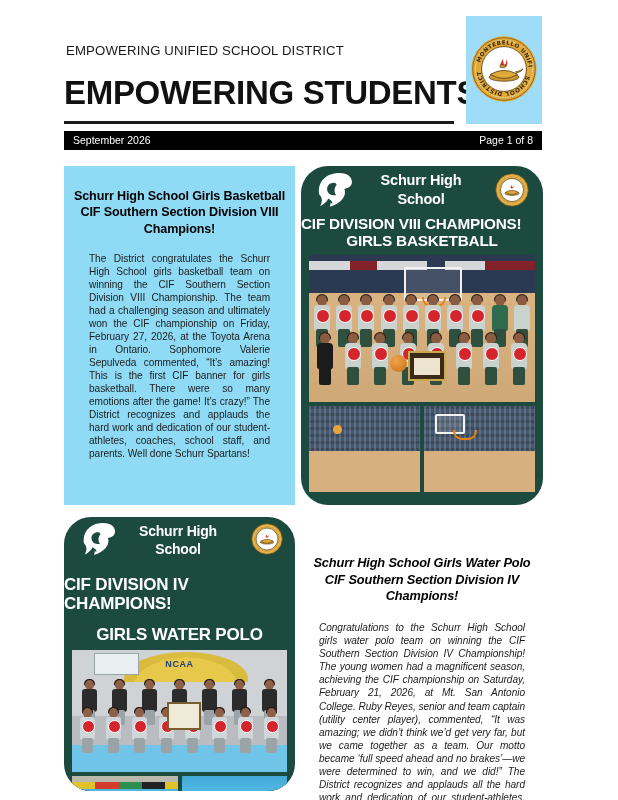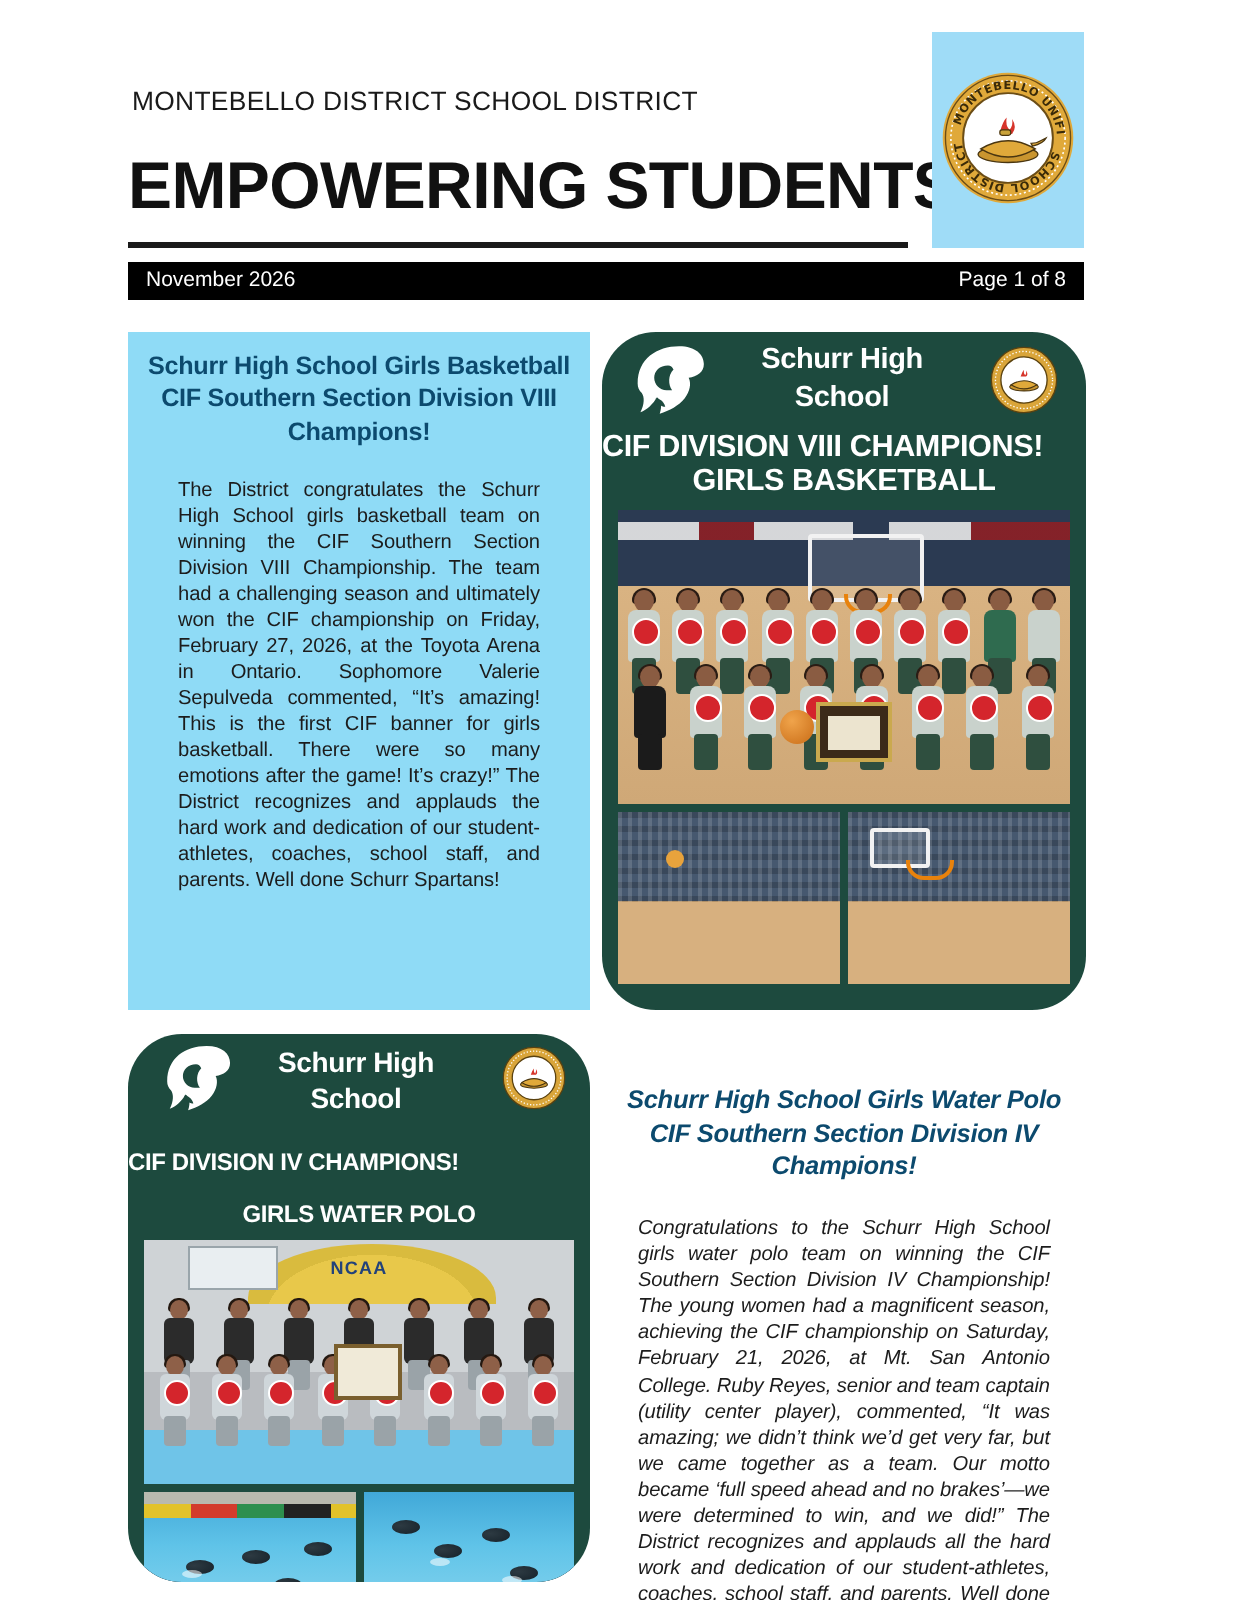--- a/index.html
+++ b/index.html
@@ -111,24 +111,24 @@
     height: 277px;
     background: #ffffff;
     box-sizing: border-box;
     padding: 2px 2px 0 2px;
     font-style: italic;
   }
   .art-head {
     font-size: 12.6px;
     font-weight: bold;
     text-align: center;
-    color: #0c4a6e;
+    color: #000000;
     line-height: 1.30;
     letter-spacing: -0.15px;
-    margin: 0 0 3px 0;
+    margin: 13px 0 3px 0;
   }
   .art-body {
     font-size: 10.1px;
     color: #1c1c1c;
     line-height: 1.285;
     text-align: justify;
     margin: 16px;
     letter-spacing: -0.05px;
   }
   .panel-white .art-head { font-size: 12.8px; }
@@ -190,21 +190,21 @@
   .sport-line {
     text-align: center;
     color: #ffffff;
     font-weight: bold;
     font-size: 15.3px;
     letter-spacing: -0.2px;
     line-height: 1.18;
     margin-bottom: 5px;
   }
   .gfx-wpolo .champ-line,
-  .gfx-wpolo .sport-line { font-size: 12px; margin-top: 12px; }
+  .gfx-wpolo .sport-line { font-size: 17px; margin-top: 12px; }
 
   .photo-stack {
     position: relative;
     margin: 0 8px;
   }
   .photo {
     position: relative;
     overflow: hidden;
     background: #22313f;
   }
@@ -339,21 +339,21 @@
   
   svg { display:block; }
 </style>
 </head>
 <body>
 
 <div id="page">
 
   <div class="header">
 
-    <div class="district-name">MONTEBELLO DISTRICT SCHOOL DISTRICT</div>
+    <div class="district-name">EMPOWERING UNIFIED SCHOOL DISTRICT</div>
 
     <div class="masthead-title">EMPOWERING STUDENTS</div>
 
     <div class="logo-box">
       <div class="seal">
         <svg viewBox="0 0 100 100" width="68" height="68">
           <circle cx="50" cy="50" r="48" fill="#e0a93a"></circle>
           <circle cx="50" cy="50" r="46" fill="none" stroke="#6b4d16" stroke-width="1"></circle>
           <circle cx="50" cy="50" r="42" fill="none" stroke="#fff" stroke-width="1.2" stroke-dasharray="1.5 2"></circle>
           <circle cx="50" cy="50" r="33" fill="#ffffff" stroke="#6b4d16" stroke-width="1.4"></circle>
@@ -370,21 +370,21 @@
           <path d="M68 56 Q76 54 78 50 L74 52 Q71 54 67 54 Z" fill="#e0a93a" stroke="#4a3610" stroke-width="1"></path>
           <path d="M44 46 q2 -8 5 -11 q-1 6 2 9 q3 -3 2 -8 q4 6 0 11 z" fill="#d6342a"></path>
           <rect x="44" y="44" width="8" height="4" rx="1.6" fill="#caa33a" stroke="#4a3610" stroke-width=".9"></rect>
         </svg>
       </div>
     </div>
 
     <div class="header-rule"></div>
 
     <div class="datebar">
-      <span class="date-text">November 2026</span>
+      <span class="date-text">September 2026</span>
       <span class="page-text">Page 1 of 8</span>
     </div>
   </div>
 
   <div class="panel-blue">
     <div class="art-head">Schurr High School Girls Basketball CIF Southern Section Division VIII Champions!</div>
     <div class="art-body">The District congratulates the Schurr High School girls basketball team on winning the CIF Southern Section Division VIII Championship. The team had a challenging season and ultimately won the CIF championship on Friday, February 27, 2026, at the Toyota Arena in Ontario. Sophomore Valerie Sepulveda commented, “It’s amazing! This is the first CIF banner for girls basketball. There were so many emotions after the game! It’s crazy!” The District recognizes and applauds the hard work and dedication of our student-athletes, coaches, school staff, and parents. Well done Schurr Spartans!</div>
   </div>
 
   <div class="gfx gfx-bball">

